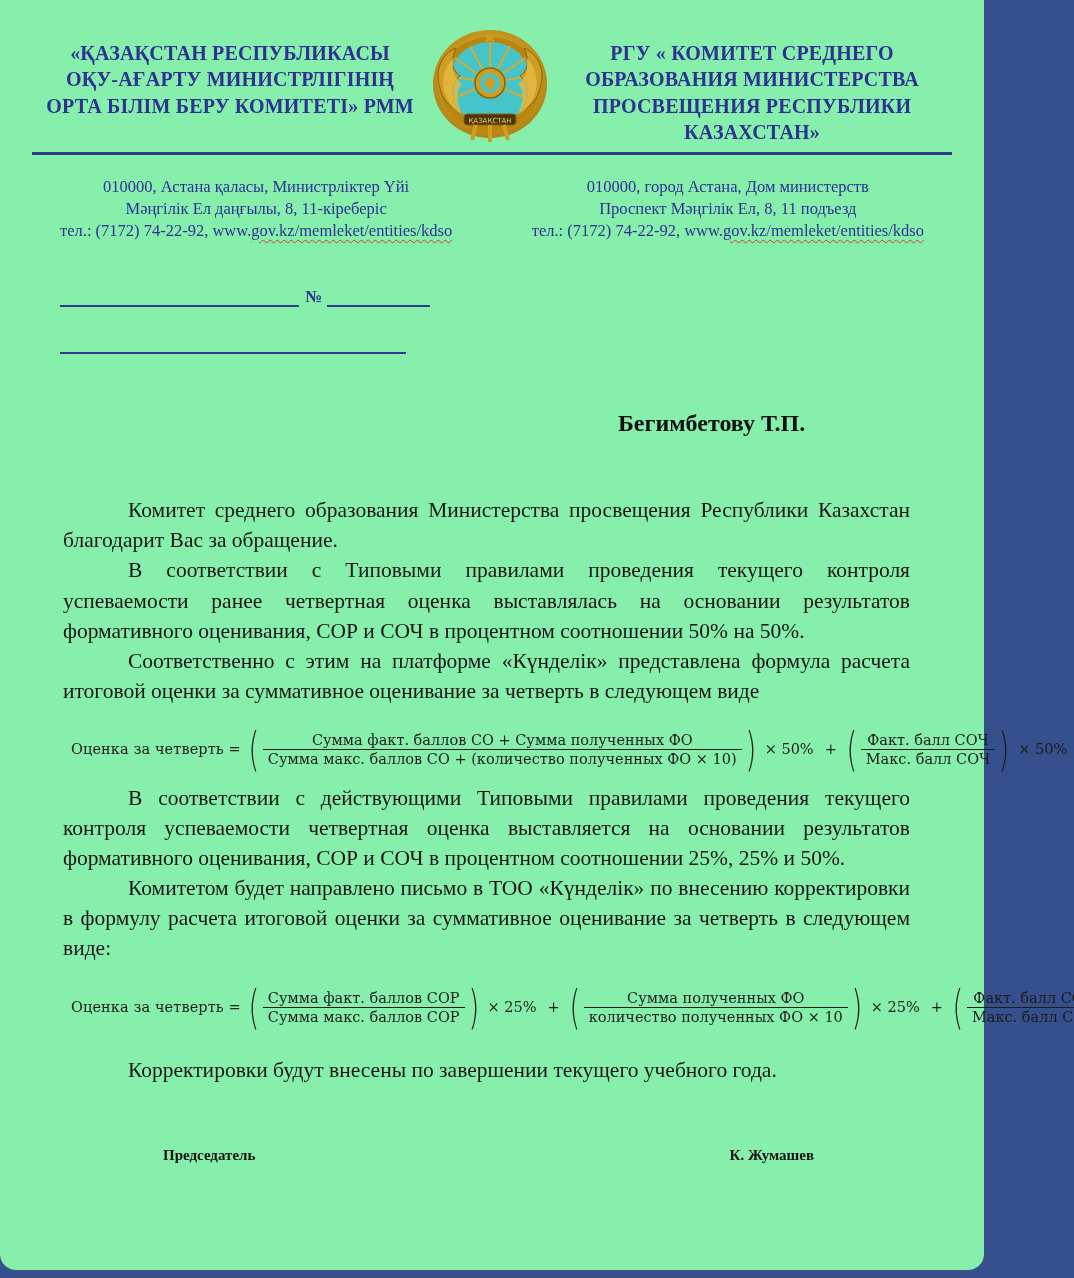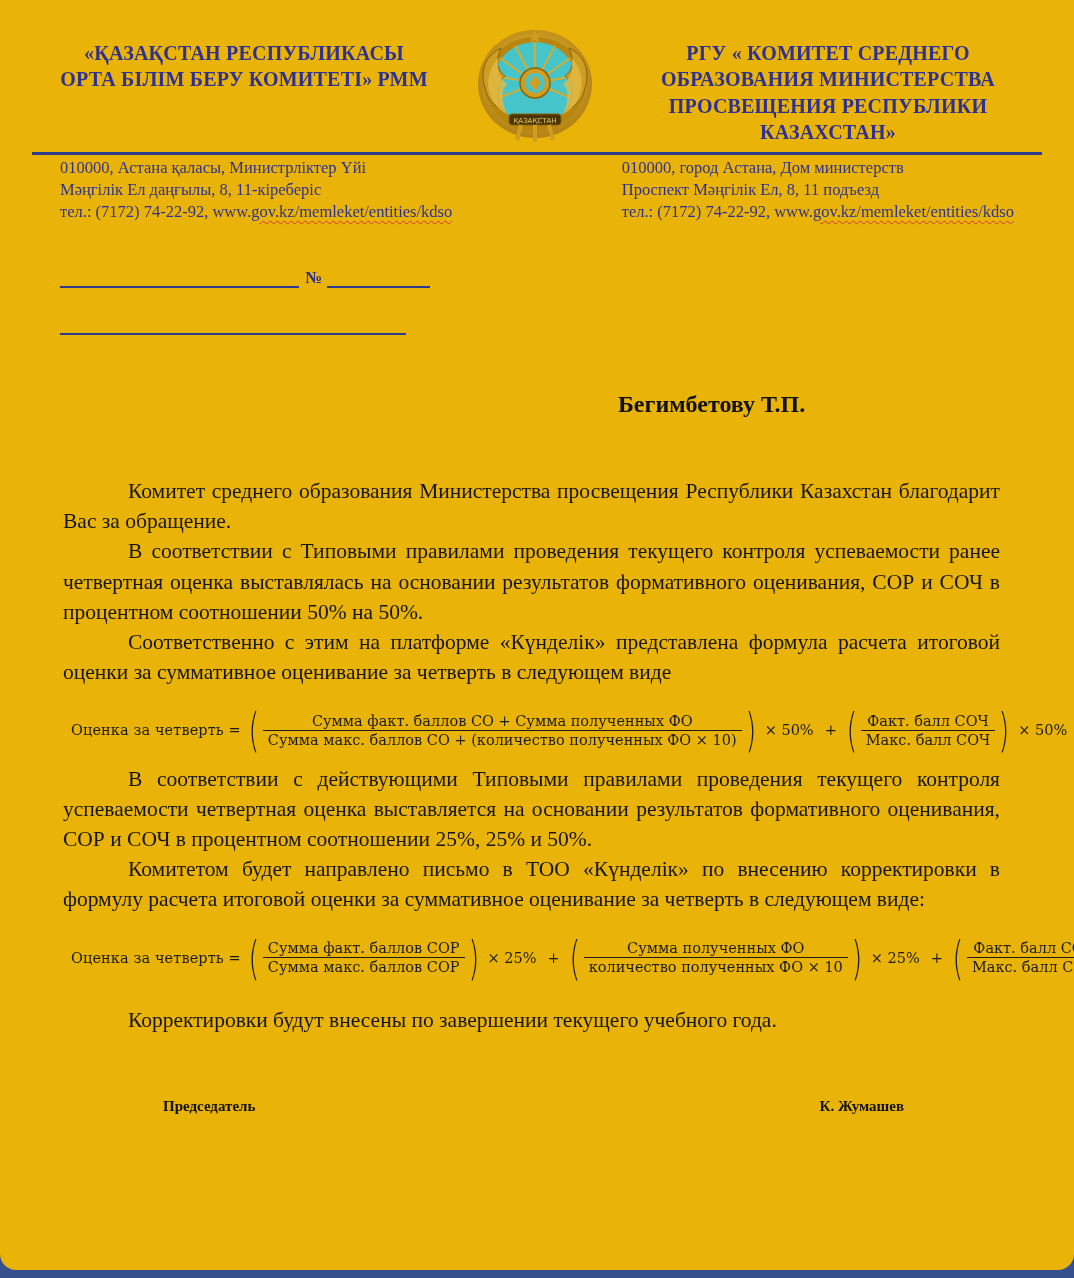--- a/index.html
+++ b/index.html
@@ -6,23 +6,23 @@
   html,body { width:1074px; height:1278px; }
   body {
     font-family:"Liberation Serif", serif;
     background:#35508c;
     position:relative;
     overflow:hidden;
   }
   .page {
     position:relative;
     z-index:1;
-    width:1074px;
+    width:984px;
     height:1270px;
-    background:#eab308;
+    background:#86efac;
     border-radius:0 0 16px 16px;
     padding-top:26px;
   }
   
   .header-row {
     display:flex;
     align-items:flex-start;
     justify-content:space-between;
     padding:0 34px;
   }
@@ -40,21 +40,22 @@
   .emblem-wrap { width:128px; height:122px; flex:0 0 auto; margin-top:0; }
   .header-rule {
     height:3px;
     background:#2e3a8c;
     margin:4px 32px 0 32px;
   }
   
   .contacts-row {
     display:flex;
     justify-content:space-between;
-    padding:2px 60px 0 60px;
+    padding:21px 60px 0 60px;
+    text-align:center;
   }
   .contact-block {
     color:#2e3192;
     font-size:16.5px;
     line-height:1.32;
   }
   .contact-block .url {
     text-decoration:underline wavy #d23b2e 1px;
     text-underline-offset:3px;
   }
@@ -120,20 +121,21 @@
   }
 </style>
 </head>
 <body>
 
 <div class="page">
 
   <div class="header-row">
     <div class="org-name org-left">
       <div>«ҚАЗАҚСТАН РЕСПУБЛИКАСЫ</div>
+      <div>ОҚУ-АҒАРТУ МИНИСТРЛІГІНІҢ</div>
       <div>ОРТА БІЛІМ БЕРУ КОМИТЕТІ» РММ</div>
     </div>
 
     <div class="emblem-wrap">
       <svg viewBox="0 0 128 122" width="128" height="122">
         <defs>
           <radialGradient id="gold" cx="50%" cy="45%" r="60%">
             <stop offset="0%" stop-color="#eecb56"></stop>
             <stop offset="60%" stop-color="#cf9d22"></stop>
             <stop offset="100%" stop-color="#a97b12"></stop>

